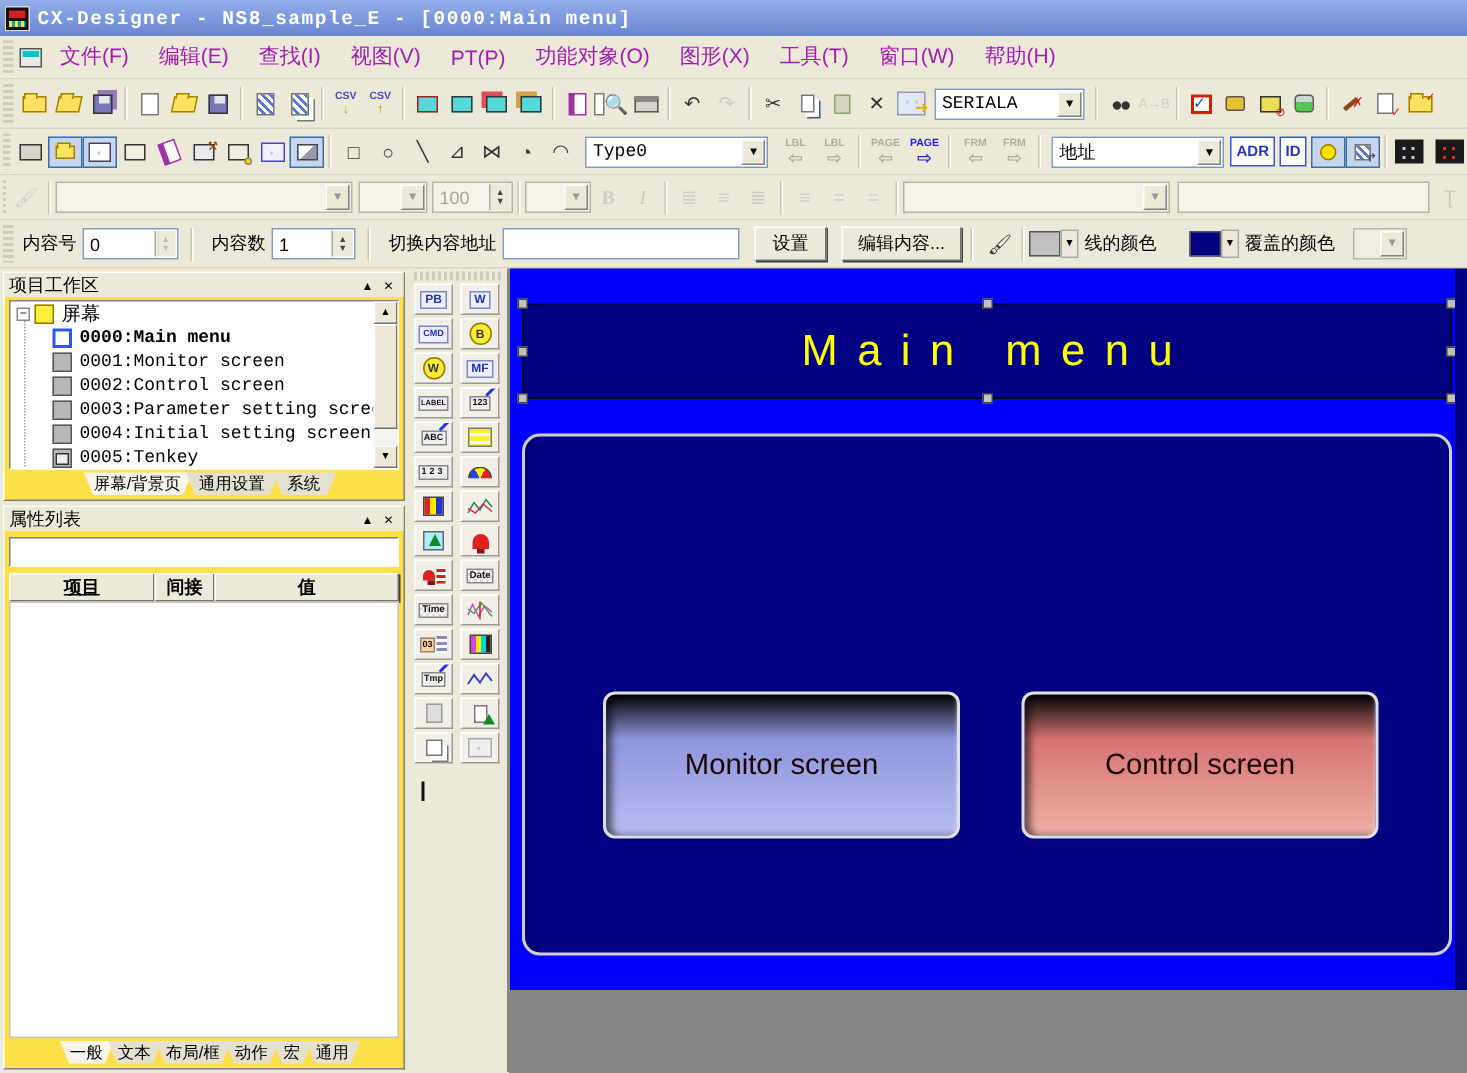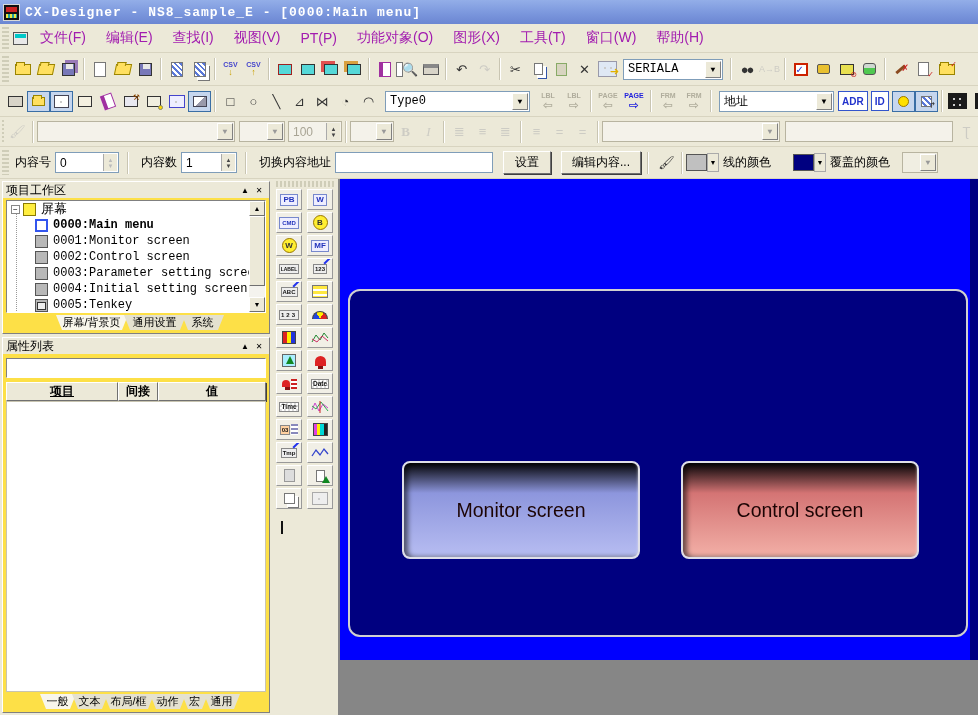--- a/index.html
+++ b/index.html
@@ -325,21 +325,21 @@
         <span style="width:14px;height:11px;border:1px solid #445;background:linear-gradient(135deg,#fff 48%,#99a 50%);"></span>
       </span>
     <span class="sep"></span>
     <span class="mi">□</span>
     <span class="mi">○</span>
     <span class="mi">╲</span>
     <span class="mi">⊿</span>
     <span class="mi">⋈</span>
     <span class="mi">◔</span>
     <span class="mi">◠</span>
-    <span class="combo" style="width:145px;margin:0 5px;">
+    <span class="combo" style="width:122px;margin:0 5px;">
       <span>Type0</span>
         <span class="dd">▼</span>
     </span>
     <span class="navbtn">
         <span>LBL</span>
         <span class="ar">⇦</span>
       </span>
     <span class="navbtn">
         <span>LBL</span>
         <span class="ar">⇨</span>
@@ -522,21 +522,21 @@
 
   <div class="panel" style="top:337px; bottom:2px;">
     <div class="panel-hd">
       <span>属性列表</span>
       <span class="sp"></span>
       <span class="hb">▲</span>
       <span class="hb">✕</span>
     </div>
     <div style="position:absolute;left:3px;right:3px;top:20px;height:20px;background:#fff;border:1px solid #808080;border-right-color:#fff;border-bottom-color:#fff;"></div>
     <div style="position:absolute;left:3px;right:3px;top:44px;display:flex;">
-      <span class="phcell" style="width:112px;text-decoration:underline;">项目</span>
+      <span class="phcell" style="width:97px;text-decoration:underline;">项目</span>
       <span class="phcell" style="width:40px;">间接</span>
       <span class="phcell" style="flex:1;">值</span>
     </div>
     <div style="position:absolute;left:3px;right:3px;top:63px;bottom:20px;background:#fff;border:1px solid #c8c4b0;"></div>
     <div class="tabsrow">
       <span class="trap active" style="width:36px;">
           <span>一般</span>
         </span>
       <span class="trap" style="width:36px;">
           <span>文本</span>
@@ -658,20 +658,31 @@
       <span class="oi">
           <span class="darkgrid" style="background:#eee;border:1px solid #aaa;width:16px;height:13px;"></span>
         </span>
     </div>
     <span class="caret" style="top:342px;"></span>
   </div>
 
   <div class="canvas">
     <div class="screen" style="background-color: rgb(0, 0, 254);">
 
+      <div class="banner" style="background-color: rgb(0, 0, 128);">
+        <div class="txt">Main menu</div>
+        <span class="hnd" style="left:-4px;  top:-4px;"></span>
+        <span class="hnd" style="left:306px; top:-4px;"></span>
+        <span class="hnd" style="right:-4px; top:-4px;"></span>
+        <span class="hnd" style="left:-4px;  top:28px;"></span>
+        <span class="hnd" style="right:-4px; top:28px;"></span>
+        <span class="hnd" style="left:-4px;  bottom:-4px;"></span>
+        <span class="hnd" style="left:306px; bottom:-4px;"></span>
+        <span class="hnd" style="right:-4px; bottom:-4px;"></span>
+      </div>
 
       <div class="mainpanel" style="background-color: rgb(0, 0, 128);">
         <div class="hmi-btn" id="btn-monitor" style="background: linear-gradient(rgb(2, 2, 5) 0%, rgb(141, 150, 221) 32%, rgb(180, 186, 240) 95%);">Monitor screen</div>
         <div class="hmi-btn" id="btn-control" style="background: linear-gradient(rgb(2, 2, 5) 0%, rgb(212, 116, 116) 32%, rgb(240, 171, 163) 95%);">Control screen</div>
       </div>
 
     </div>
     <div class="edge-strip"></div>
   </div>
 

